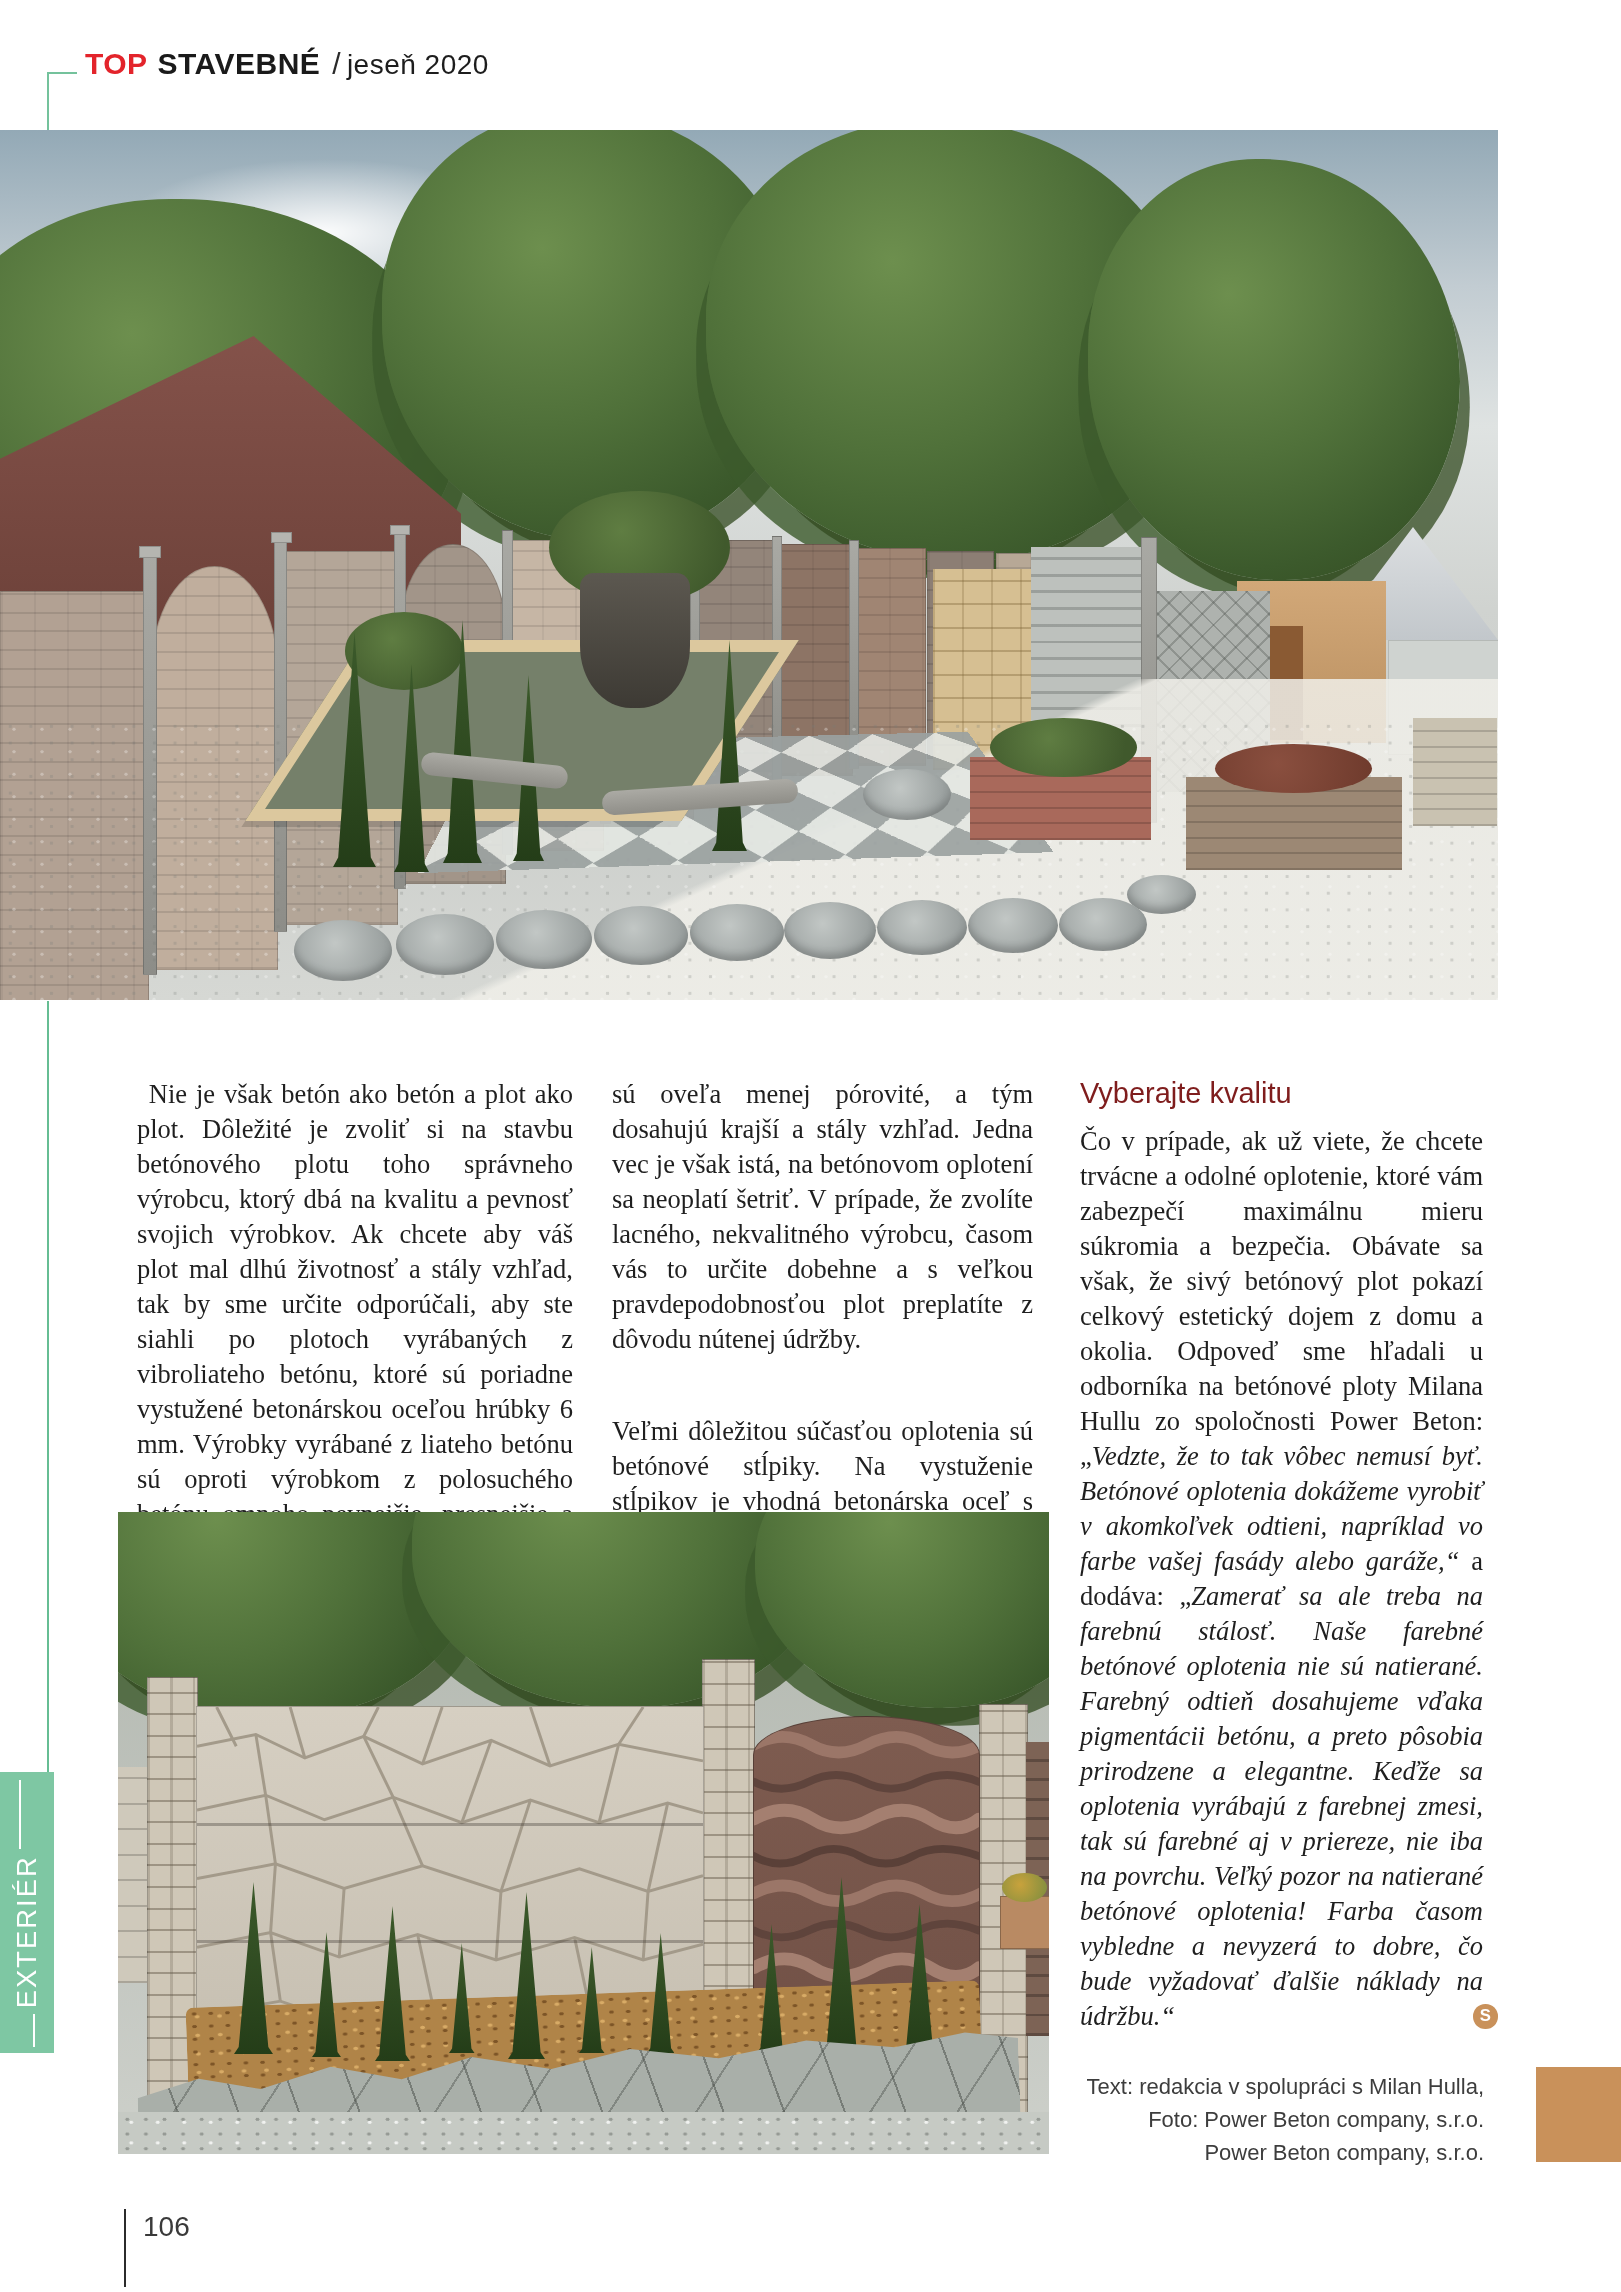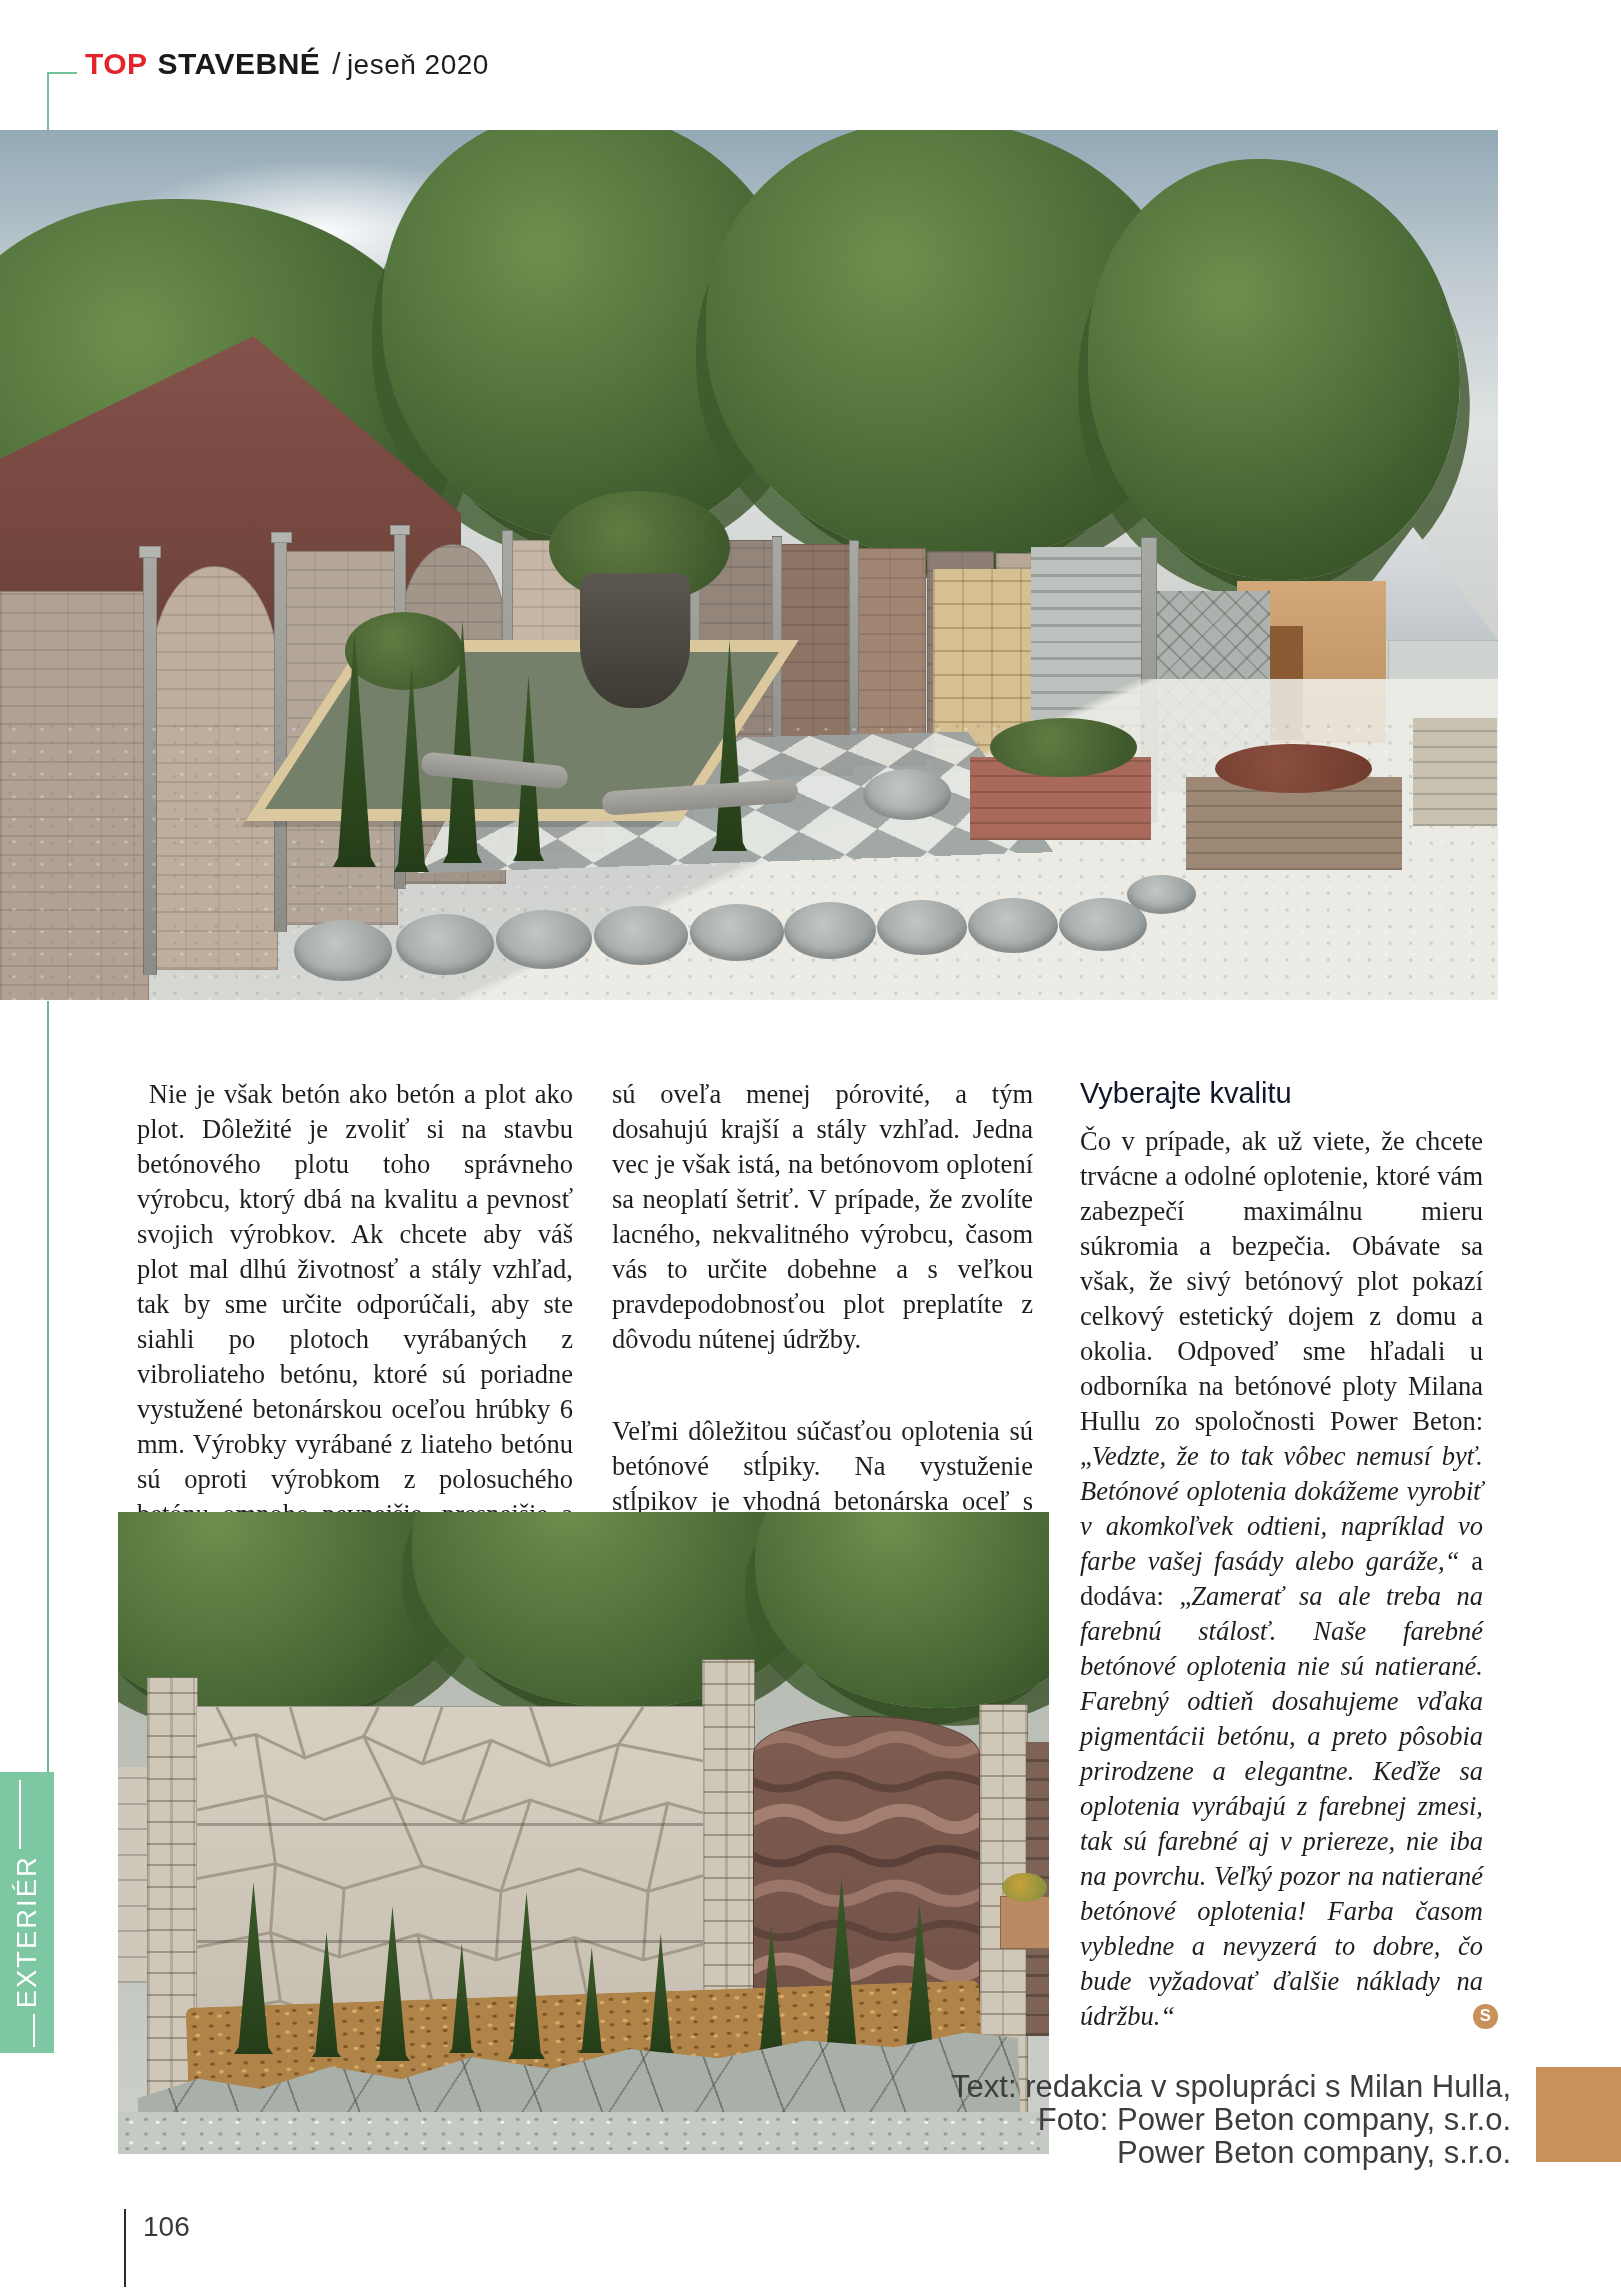--- a/index.html
+++ b/index.html
@@ -45,21 +45,21 @@
   .gravel-light{background:linear-gradient(155deg,rgba(0,0,0,0) 52%,rgba(240,239,233,.85) 53%);}
   .speck{background-image:radial-gradient(rgba(120,124,120,.5) 1.6px,transparent 2px),
                           radial-gradient(rgba(255,255,255,.6) 1.6px,transparent 2px);
          background-size:20.6px 16.7px,28px 22.5px;}
 
   
   .col{font-size:26.5px;line-height:35px;text-align:justify;}
   .col p{margin:14px;}
   .indent{text-indent:11.8px;}
   .gap{height:29px;}
-  .subhead{font-family:"Liberation Sans",sans-serif;color:#0f172a;font-size:29px;line-height:33px;
+  .subhead{font-family:"Liberation Sans",sans-serif;color:#7f1d1d;font-size:29px;line-height:33px;
            margin:9.8px 0 5.9px 0;text-align:left;}
   .quote-i{font-style:italic;}
   .endmark{left:1473px;top:2004px;width:24.5px;height:24.5px;border-radius:50%;background:#c9915a;color:#fff;
            font-family:"Liberation Sans",sans-serif;font-weight:bold;font-size:16.7px;line-height:24.5px;text-align:center;}
 
   
   .photo2{left:118px;top:1512px;width:931px;height:642px;overflow:hidden;
           background:linear-gradient(#9fae9c 0%,#b7bcb4 22%,#c0c4be 55%,#cdd0ca 100%);}
   .stonepanel{background:linear-gradient(#d6cfc2,#c6bfb1);border:1px solid rgba(0,0,0,.2);}
   .seam{background:rgba(60,55,48,.35);}
@@ -83,22 +83,22 @@
      background-size:18.6px 14.7px,26.5px 20.6px;}
 
   
   .vline-green{left:47px;top:1001px;width:2px;height:771px;background:#66bd93;}
   .ribbon{left:0;top:1772px;width:54px;height:281px;background:#7ec7a3;}
   .ribbon-rot{left:0;top:2053px;width:281px;height:54px;transform:rotate(-90deg);transform-origin:0 0;
               display:flex;align-items:center;padding-left:5.9px;box-sizing:border-box;}
   .ribbon-label{color:#ffffff;font-family:"Liberation Sans",sans-serif;font-size:27.4px;letter-spacing:2px;
                 font-weight:normal;margin:0 5.9px;white-space:nowrap;}
   .tick{height:2px;background:#fff;}
-  .credits{right:110px;top:2070px;text-align:right;font-family:"Liberation Sans",sans-serif;
-           font-size:31px;line-height:33px;color:#3d3d3d;}
+  .credits{right:137px;top:2070px;text-align:right;font-family:"Liberation Sans",sans-serif;
+           font-size:22px;line-height:33px;color:#3d3d3d;}
   .orange-block{left:1536px;top:2067px;width:85px;height:95px;background:#c9915a;}
   .pageline{left:124px;top:2209px;width:2px;height:78px;background:#2b2b2b;}
   .pagenum{left:143px;top:2211px;font-family:"Liberation Sans",sans-serif;font-size:28px;color:#3a3a3a;}
 </style>
 </head>
 <body>
 
 <div class="page">
 
   <div class="abs corner-h"></div>

